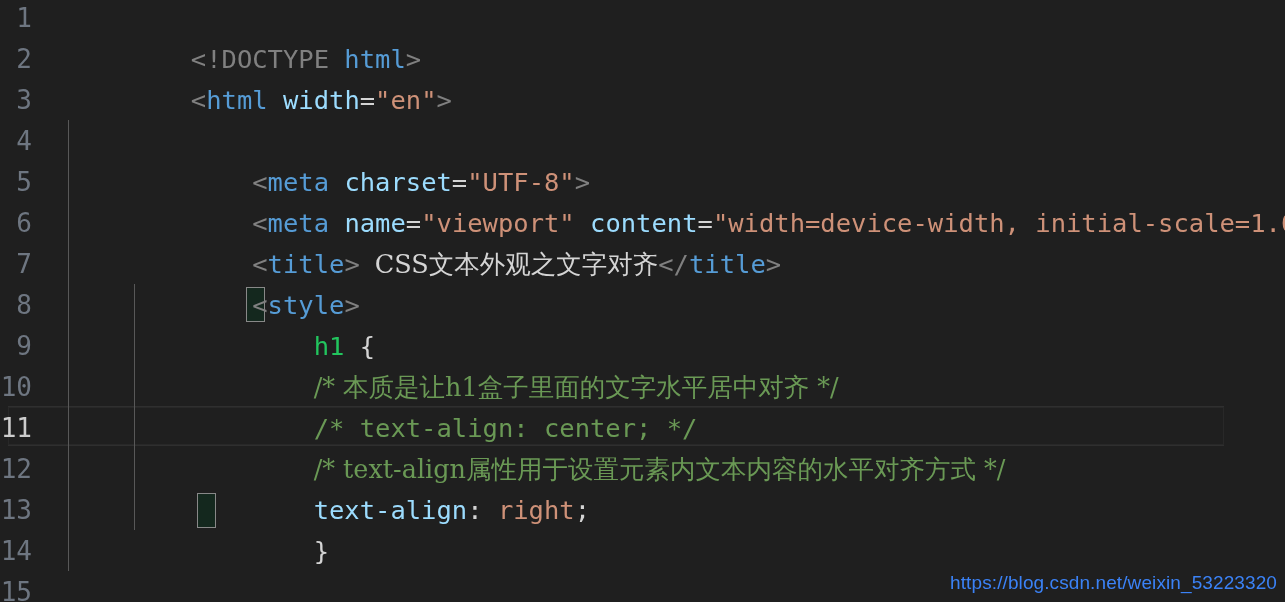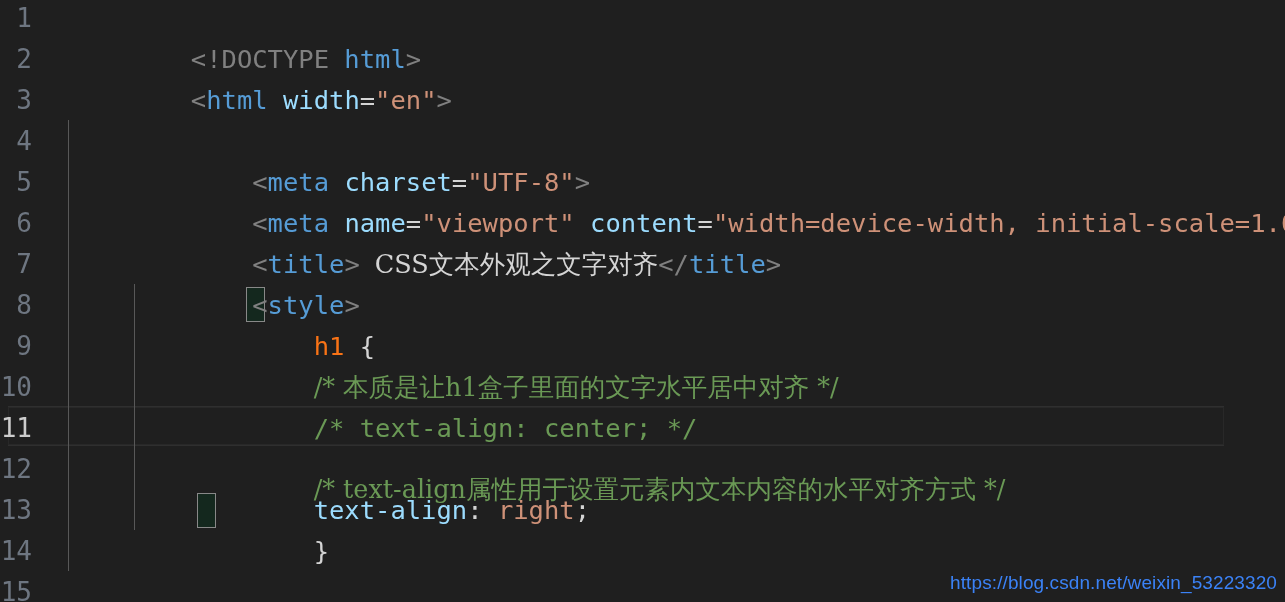--- a/index.html
+++ b/index.html
@@ -114,21 +114,21 @@
     pointer-events: none;
   }
 
   
   .t-punc   { color: #808080; text-align: center; }
   .t-tag    { color: #569cd6; }
   .t-attr   { color: #9cdcfe; }
   .t-str    { color: #ce9178; }
   .t-eq     { color: #d4d4d4; }
   .t-text   { color: #d4d4d4; margin-left: 15px; }
-  .t-sel    { color: #f97316; }
+  .t-sel    { color: #22c55e; }
   .t-brace  { color: #d4d4d4; }
   .t-prop   { color: #9cdcfe; }
   .t-val    { color: #ce9178; }
   .t-comment{ color: #6a9955; }
   .cjk      { font-family: "DejaVu Serif", "Liberation Serif", serif; }
 
   
   .watermark {
     position: absolute;
     right: 8px;
@@ -222,21 +222,21 @@
         <span>        </span><span class="t-comment cjk">/* 本质是让h1盒子里面的文字水平居中对齐 */</span>
       </span>
     </div>
 
     <div class="line" style="top:367px; z-index:4;">
       <span class="txt">
         <span>        </span><span class="t-comment">/* text-align: center; */</span>
       </span>
     </div>
 
-    <div class="line" style="top:428px; z-index:4;text-align:right;">
+    <div class="line" style="top:408px; z-index:4;text-align:right;">
       <span class="txt">
         <span>        </span><span class="t-comment cjk">/* text-align属性用于设置元素内文本内容的水平对齐方式 */</span>
       </span>
     </div>
 
     <div class="line" style="top:449px; z-index:4;">
       <span class="txt">
         <span>        </span><span class="t-prop">text-align</span><span class="t-eq">: </span><span class="t-val">right</span><span class="t-brace">;</span>
       </span>
     </div>

